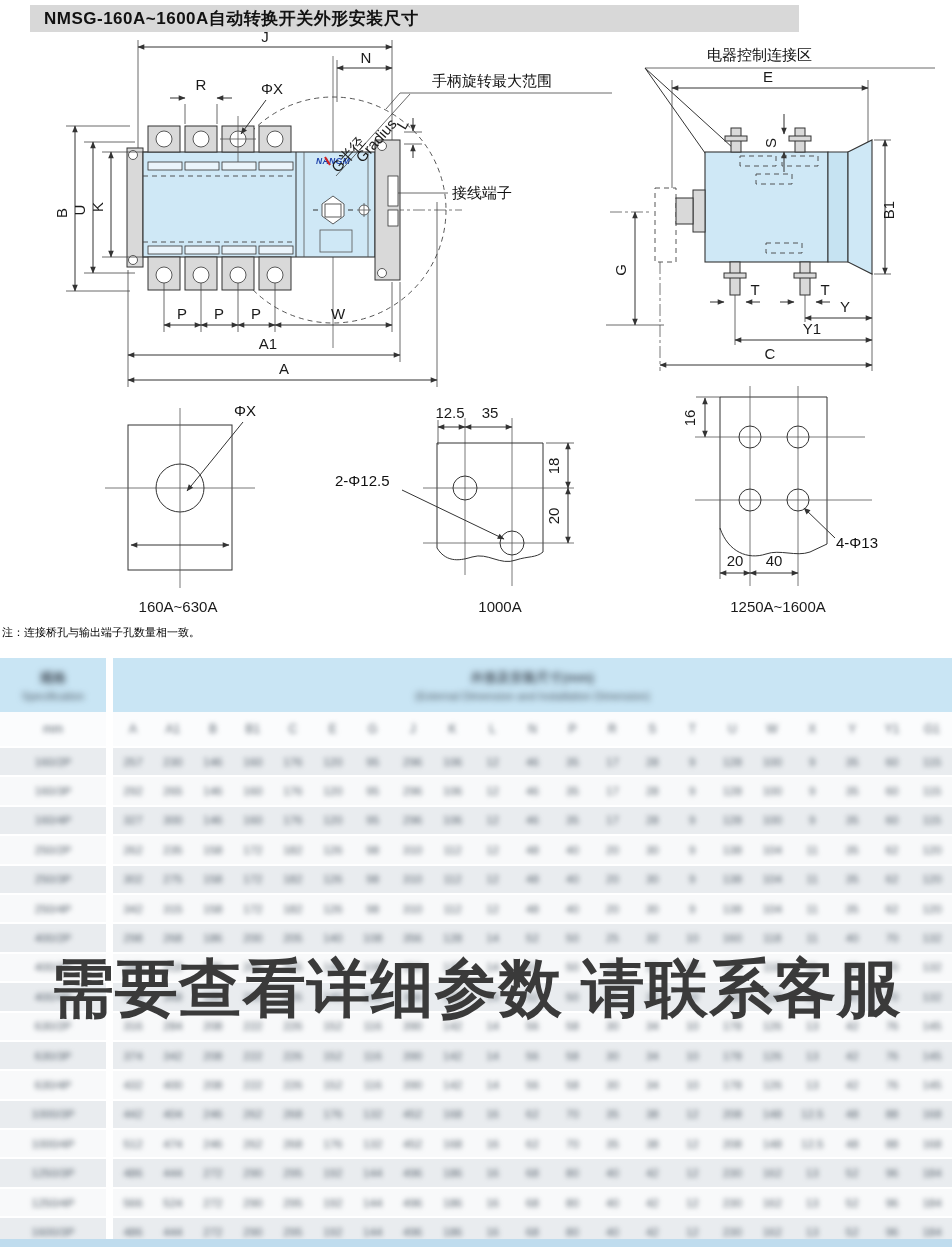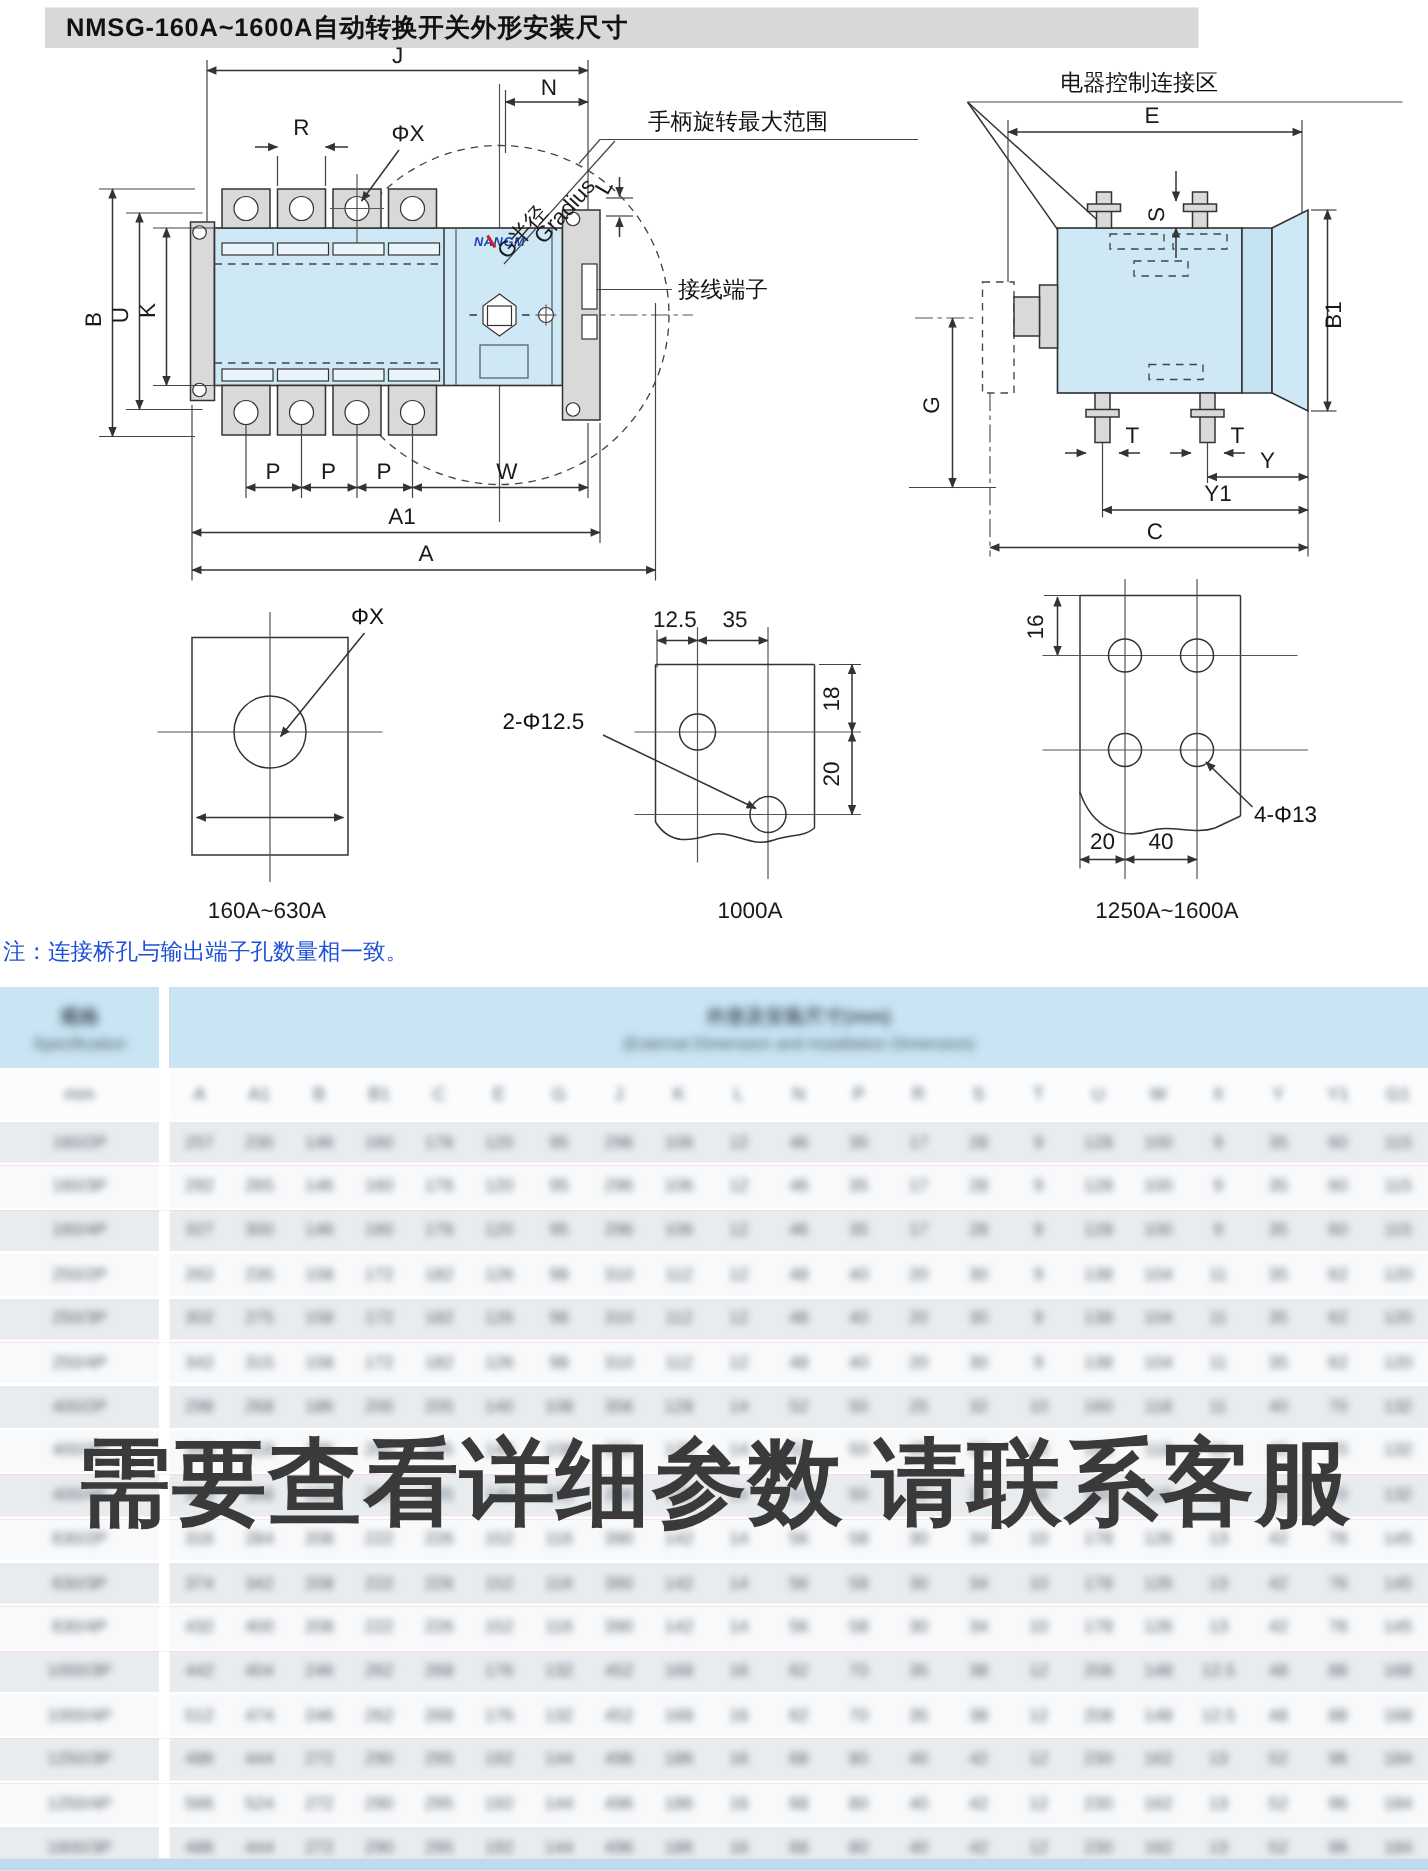--- a/index.html
+++ b/index.html
@@ -20,21 +20,21 @@
   svg .ddot{stroke:#555;stroke-width:.8;stroke-dasharray:12 3 3 3;fill:none;}
   svg .gray{fill:#d9d9d9;stroke:#333;stroke-width:1;}
   svg .blue{fill:#cfe8f6;stroke:#333;stroke-width:1.1;}
   svg .blue2{fill:#c6e3f2;stroke:#333;stroke-width:1;}
   svg .wh{fill:#fff;stroke:#333;stroke-width:.8;}
   svg .slot{fill:#eaf4fb;stroke:#333;stroke-width:.8;}
   svg text.t{font-size:15px;fill:#1a1a1a;text-anchor:middle;font-family:"Liberation Sans",sans-serif;}
   svg text.cn{font-size:15px;fill:#111;text-anchor:start;font-family:"Liberation Sans",sans-serif;}
   svg text.logo{font-size:8.5px;font-weight:bold;font-style:italic;fill:#1b3faa;letter-spacing:.4px;}
   
-  .note{position:absolute;top:625px;left:2px;font-size:15px;color:#1d4ed8;}
+  .note{position:absolute;top:625px;left:2px;font-size:11px;color:#000000;}
   
   .spec{position:absolute;top:658px;left:0;width:952px;height:589px;background:#ef4444;overflow:hidden;}
   .th1{display:flex;height:54px;}
   .th1-col1{width:106px;background:#c9e5f4;border-right:7px solid #fff;
             display:flex;flex-direction:column;align-items:center;justify-content:center;gap:3px;}
   .th1-merged{flex:1;background:#c9e5f4;display:flex;flex-direction:column;align-items:center;justify-content:center;gap:3px;}
   .th2{display:flex;height:34px;background:#fbfcfd;border-bottom:2px solid #fff;align-items:center;}
   .trow{display:flex;height:27.4px;align-items:center;border-bottom:2px solid #fff;}
   .trow.odd{background:#e9ecef;}
   .trow.even{background:#f8f9fa;}

